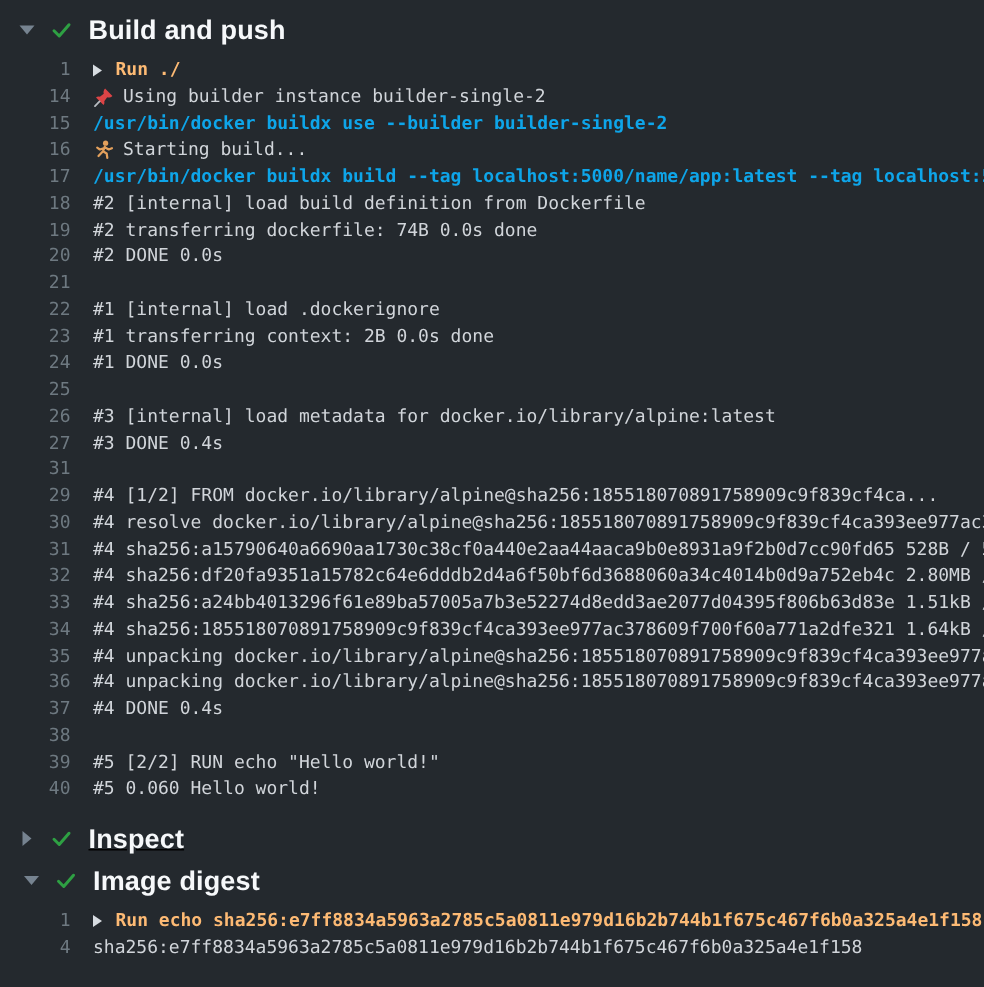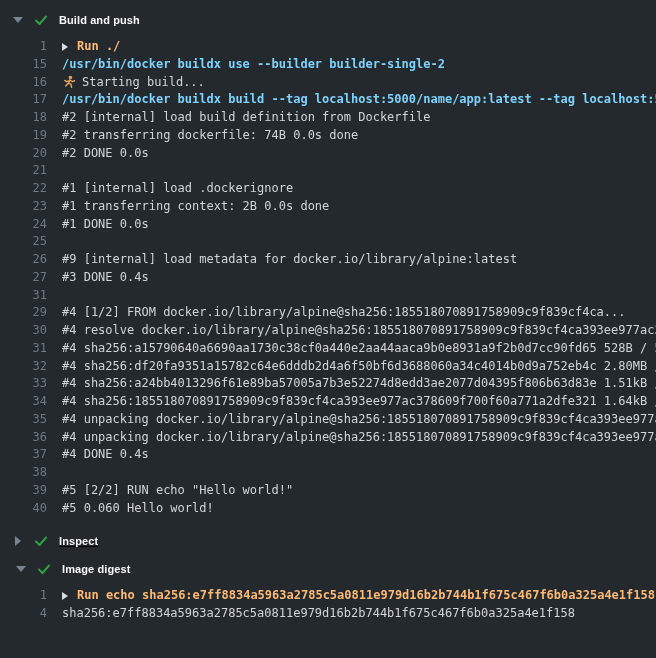--- a/index.html
+++ b/index.html
@@ -22,38 +22,38 @@
     border-left: 5px solid transparent; border-right: 5px solid transparent;
     border-top: 6px solid #768390;
   }
   .chev.right {
     border-top: 5px solid transparent; border-bottom: 5px solid transparent;
     border-left: 6px solid #768390;
   }
   .check-wrap { margin-left: 10px; width: 16px; height: 16px; flex: none; }
   .sec-title {
     margin-left: 10px; color: #f6f8fa;
-    font-weight: bold; font-size: 11px; letter-spacing: .1px;
+    font-weight: bold; font-size: 18px; letter-spacing: .1px;
   }
 
   .log-block {
     margin-top: 6px;
     font-family: "DejaVu Sans Mono", "Liberation Mono", monospace;
     font-size: 12px;
   }
   .row {
     display: flex; height: 17.75px; line-height: 17.75px;
     white-space: pre; overflow: hidden;
   }
   .num {
     width: 47px; flex: none; text-align: right;
     color: #6e7981; cursor: pointer; user-select: none;
   }
   .txt { margin-left: 15px; color: #d1d5da; display: flex; align-items: center; }
-  .row.command .txt .t { color: #7dd3fc; font-weight: bold; }
+  .row.command .txt .t { color: #0ea5e9; font-weight: bold; }
   .row.group .txt .t { color: #fdba74; font-weight: bold; }
   .arrow {
     display: inline-block; width: 0; height: 0; flex: none;
     border-top: 4px solid transparent; border-bottom: 4px solid transparent;
     border-left: 6.5px solid #d7dce1; margin-right: 9px;
   }
   .emoji { display: inline-flex; width: 14px; height: 14px; margin-right: 6px; flex: none; }
 
   
   .sh-build  { margin-top: 8px; }
@@ -68,35 +68,39 @@
       <span class="chev-box">
         <span class="chev down"></span>
       </span>
       <span class="check-wrap"><svg width="16" height="16" viewBox="0 0 16 16">
           <path d="M3 8.5 L6.5 12 L13 4.5" fill="none" stroke="#2ea043" stroke-width="2" stroke-linecap="round" stroke-linejoin="round"></path>
         </svg></span>
       <span class="sec-title">Build and push</span>
     </div>
     <div class="log-block">
       <div class="row group"><span class="num">1</span><span class="txt"><span class="arrow"></span><span class="t">Run ./</span></span></div>
+      <div class="row normal"><span class="num">14</span><span class="txt"><span class="emoji"><svg width="14" height="14" viewBox="0 0 16 16">
+              <path d="M9.2 1.2 L14.8 6.8 C13.6 8 11.9 8.2 10.8 7.8 L8.6 10.8 C8.9 12 8.6 13.1 8 13.7 L2.3 8 C2.9 7.4 4 7.1 5.2 7.4 L8.2 5.2 C7.8 4.1 8 2.4 9.2 1.2 Z" fill="#dc4446"></path>
+              <path d="M5 11 L1.5 14.5" stroke="#b8bcc2" stroke-width="1.4" stroke-linecap="round"></path>
+            </svg></span><span class="t">Using builder instance builder-single-2</span></span></div>
       <div class="row command"><span class="num">15</span><span class="txt"><span class="t">/usr/bin/docker buildx use --builder builder-single-2</span></span></div>
       <div class="row normal"><span class="num">16</span><span class="txt"><span class="emoji"><svg width="14" height="14" viewBox="0 0 16 16">
               <circle cx="9.6" cy="2.8" r="2" fill="#e3a05c"></circle>
               <path d="M9 5.5 L7.6 9 L4.2 12.6 M7.6 9 L10.4 10.6 L10.9 14 M9 5.9 L12 7.6 L14.4 6.6 M8.7 6.6 L5.2 7.6 L3.2 6.2" stroke="#e3a05c" stroke-width="1.7" fill="none" stroke-linecap="round" stroke-linejoin="round"></path>
             </svg></span><span class="t">Starting build...</span></span></div>
       <div class="row command"><span class="num">17</span><span class="txt"><span class="t">/usr/bin/docker buildx build --tag localhost:5000/name/app:latest --tag localhost:500</span></span></div>
       <div class="row normal"><span class="num">18</span><span class="txt"><span class="t">#2 [internal] load build definition from Dockerfile</span></span></div>
       <div class="row normal"><span class="num">19</span><span class="txt"><span class="t">#2 transferring dockerfile: 74B 0.0s done</span></span></div>
       <div class="row normal"><span class="num">20</span><span class="txt"><span class="t">#2 DONE 0.0s</span></span></div>
       <div class="row blank"><span class="num">21</span><span class="txt"><span class="t"></span></span></div>
       <div class="row normal"><span class="num">22</span><span class="txt"><span class="t">#1 [internal] load .dockerignore</span></span></div>
       <div class="row normal"><span class="num">23</span><span class="txt"><span class="t">#1 transferring context: 2B 0.0s done</span></span></div>
       <div class="row normal"><span class="num">24</span><span class="txt"><span class="t">#1 DONE 0.0s</span></span></div>
       <div class="row blank"><span class="num">25</span><span class="txt"><span class="t"></span></span></div>
-      <div class="row normal"><span class="num">26</span><span class="txt"><span class="t">#9 [internal] load metadata for docker.io/library/alpine:latest</span></span></div>
+      <div class="row normal"><span class="num">26</span><span class="txt"><span class="t">#3 [internal] load metadata for docker.io/library/alpine:latest</span></span></div>
       <div class="row normal"><span class="num">27</span><span class="txt"><span class="t">#3 DONE 0.4s</span></span></div>
       <div class="row blank"><span class="num">31</span><span class="txt"><span class="t"></span></span></div>
       <div class="row normal"><span class="num">29</span><span class="txt"><span class="t">#4 [1/2] FROM docker.io/library/alpine@sha256:185518070891758909c9f839cf4ca...</span></span></div>
       <div class="row normal"><span class="num">30</span><span class="txt"><span class="t">#4 resolve docker.io/library/alpine@sha256:185518070891758909c9f839cf4ca393ee977ac38</span></span></div>
       <div class="row normal"><span class="num">31</span><span class="txt"><span class="t">#4 sha256:a15790640a6690aa1730c38cf0a440e2aa44aaca9b0e8931a9f2b0d7cc90fd65 528B / 52</span></span></div>
       <div class="row normal"><span class="num">32</span><span class="txt"><span class="t">#4 sha256:df20fa9351a15782c64e6dddb2d4a6f50bf6d3688060a34c4014b0d9a752eb4c 2.80MB / 2</span></span></div>
       <div class="row normal"><span class="num">33</span><span class="txt"><span class="t">#4 sha256:a24bb4013296f61e89ba57005a7b3e52274d8edd3ae2077d04395f806b63d83e 1.51kB / 1</span></span></div>
       <div class="row normal"><span class="num">34</span><span class="txt"><span class="t">#4 sha256:185518070891758909c9f839cf4ca393ee977ac378609f700f60a771a2dfe321 1.64kB / 1</span></span></div>
       <div class="row normal"><span class="num">35</span><span class="txt"><span class="t">#4 unpacking docker.io/library/alpine@sha256:185518070891758909c9f839cf4ca393ee977ac</span></span></div>
       <div class="row normal"><span class="num">36</span><span class="txt"><span class="t">#4 unpacking docker.io/library/alpine@sha256:185518070891758909c9f839cf4ca393ee977ac</span></span></div>

